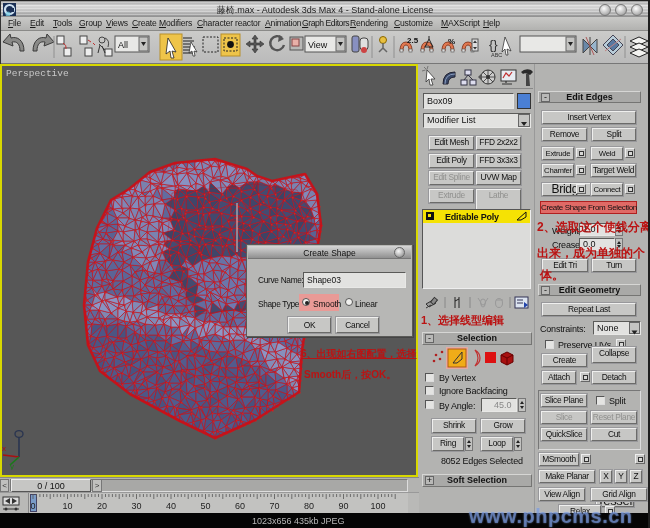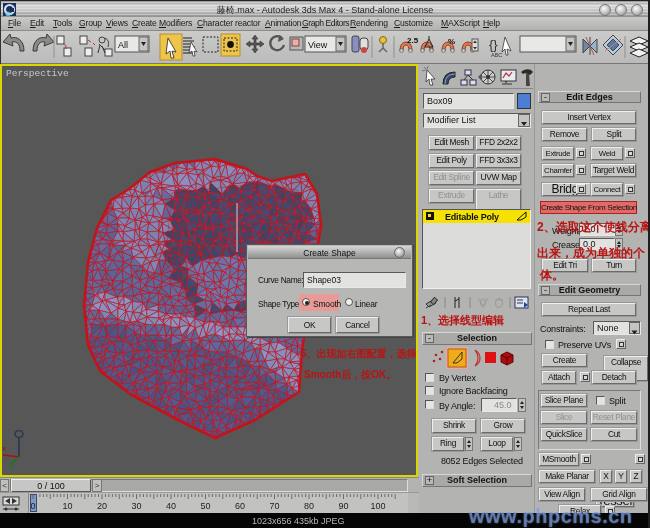--- a/index.html
+++ b/index.html
@@ -441,21 +441,21 @@
     </svg>
 
 <svg class="ab" style="left:0;top:425px" width="40" height="45">
 <line x1="19" y1="12" x2="19" y2="32" stroke="#2a3550" stroke-width="1.6"></line>
 <ellipse cx="19" cy="9" rx="4" ry="3.4" fill="none" stroke="#2a3550" stroke-width="1.4"></ellipse>
 <line x1="19" y1="32" x2="3" y2="30" stroke="#aa1111" stroke-width="1.6"></line>
 <text x="2" y="26" fill="#aa1111" font-size="8">x</text>
 <line x1="19" y1="32" x2="10" y2="40" stroke="#1a7a1a" stroke-width="1.6"></line>
 <text x="10" y="44" fill="#1a7a1a" font-size="8">y</text>
 </svg>
-<div class="red" style="left:301px;top:347px;font-size:10px;">6、出现如右图配置，选择</div>
+<div class="red" style="left:301px;top:347px;font-size:10px;text-decoration:underline;">6、出现如右图配置，选择</div>
 <div class="red" style="left:304px;top:368px;font-size:10px;">Smooth后，按OK。</div>
 <div class="ab" style="left:246px;top:244px;width:167px;height:93px;background:#b7b7b5;border:1px solid #5a5a58;box-shadow:1px 1px 0 #444;">
  <div class="ab" style="left:1px;top:1px;width:163px;height:13px;background:linear-gradient(180deg,#d6d6d6,#909090);border-bottom:1px solid #777;">
   <div class="ab" style="left:0;top:2px;width:163px;text-align:center;font-size:8.5px;color:#111;">Create Shape</div>
   <div class="ab" style="left:146px;top:1px;width:11px;height:11px;border-radius:50%;background:radial-gradient(circle at 40% 35%,#f8f8f8,#b0b0b0 60%,#808080);border:1px solid #666;"></div>
  </div>
  <div class="lbl" style="left:11px;top:30px;font-size:8.3px;letter-spacing:-0.3px;">Curve Name:</div>
  <div class="fld" style="left:56px;top:27px;width:103px;height:16px;line-height:14px;padding-left:3px;font-size:8.5px;">Shape03</div>
  <div class="lbl" style="left:11px;top:54px;font-size:8.3px;letter-spacing:-0.3px;">Shape Type:</div>
  <div class="ab" style="left:52px;top:49px;width:40px;height:17px;background:#e99a96;"></div>
@@ -623,21 +623,21 @@
 <div class="fld" style="left:174px;top:257px;width:48px;height:14px;line-height:12px;padding-left:3px;">None</div>
 <div class="ab" style="left:210px;top:258px;width:11px;height:12px;background:#c4c4c2;border:1px solid #666;"><svg width="9" height="10">
           <path d="M1.5 3.5 l6 0 l-3 4 z" fill="#222"></path>
         </svg></div>
 <div class="chk" style="left:126px;top:276px;"></div>
       <div class="lbl" style="left:139px;top:276px;">Preserve UVs</div>
       <div class="sq" style="left:197px;top:275px;">
         <i></i>
       </div>
 <div class="btn" style="left:123px;top:290px;width:45px;height:13px;">Create</div>
-<div class="btn" style="left:173px;top:292px;width:44px;height:25px;margin-left:12px;">Collapse</div>
+<div class="btn" style="left:173px;top:283px;width:44px;height:16px;">Collapse</div>
 <div class="btn" style="left:123px;top:307px;width:34px;height:13px;">Attach</div>
       <div class="sq" style="left:161px;top:308px;">
         <i></i>
       </div>
 <div class="btn" style="left:173px;top:307px;width:44px;height:13px;">Detach</div>
 <div class="ab" style="left:119px;top:326px;width:103px;height:60px;border:1px solid;border-color:#777 #ddd #ddd #777;"></div>
 <div class="btn" style="left:122px;top:330px;width:46px;height:13px;">Slice Plane</div>
 <div class="chk" style="left:177px;top:332px;"></div>
       <div class="lbl" style="left:190px;top:332px;">Split</div>
 <div class="btn dis" style="left:122px;top:347px;width:46px;height:13px;">Slice</div>

